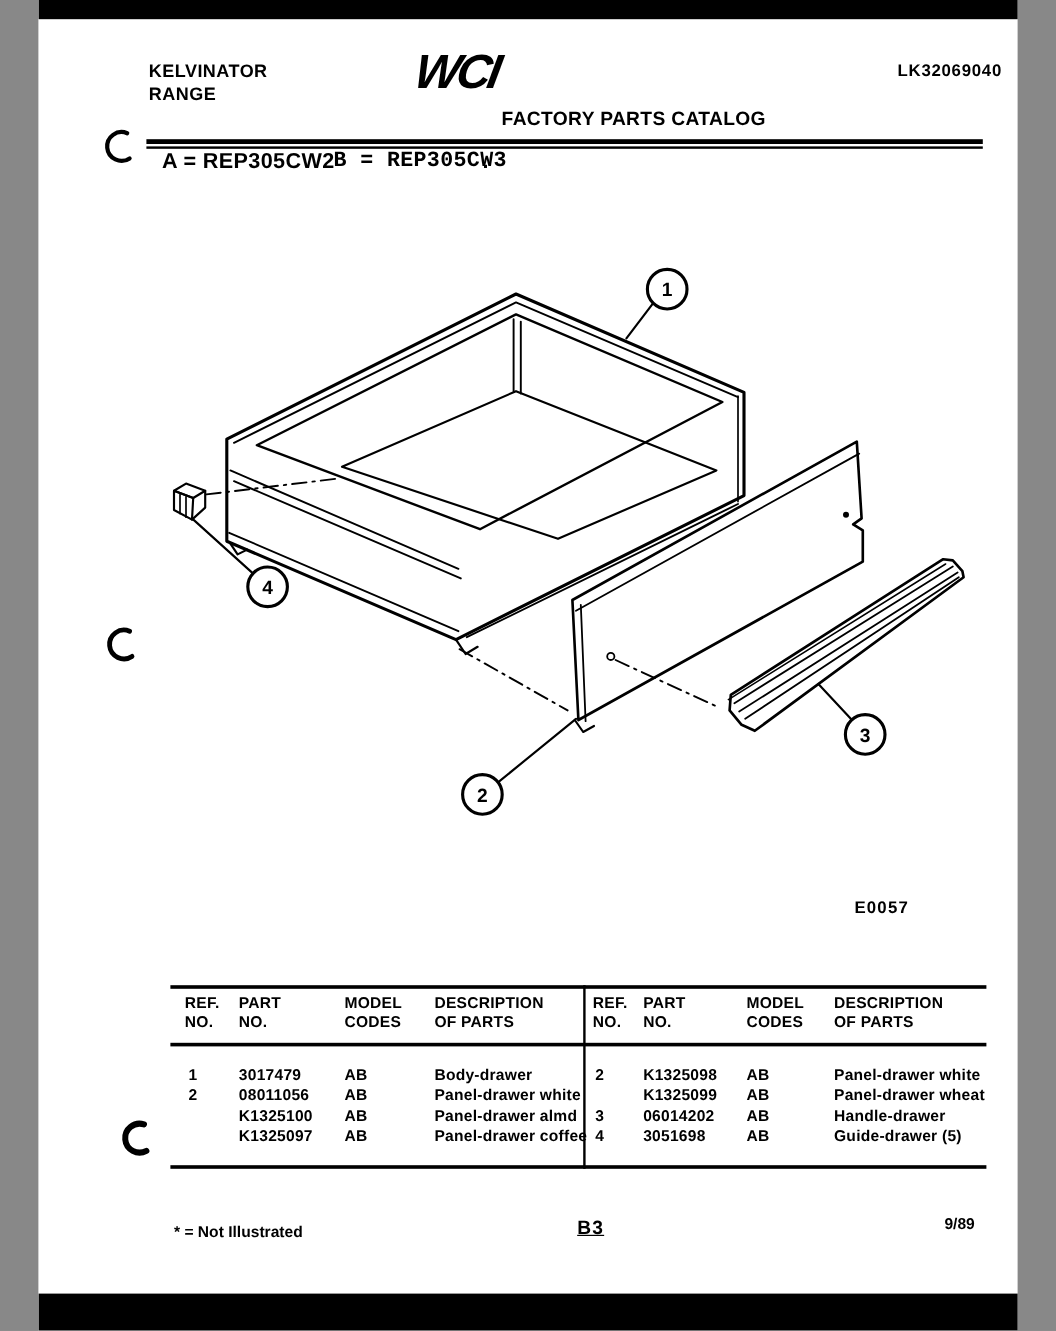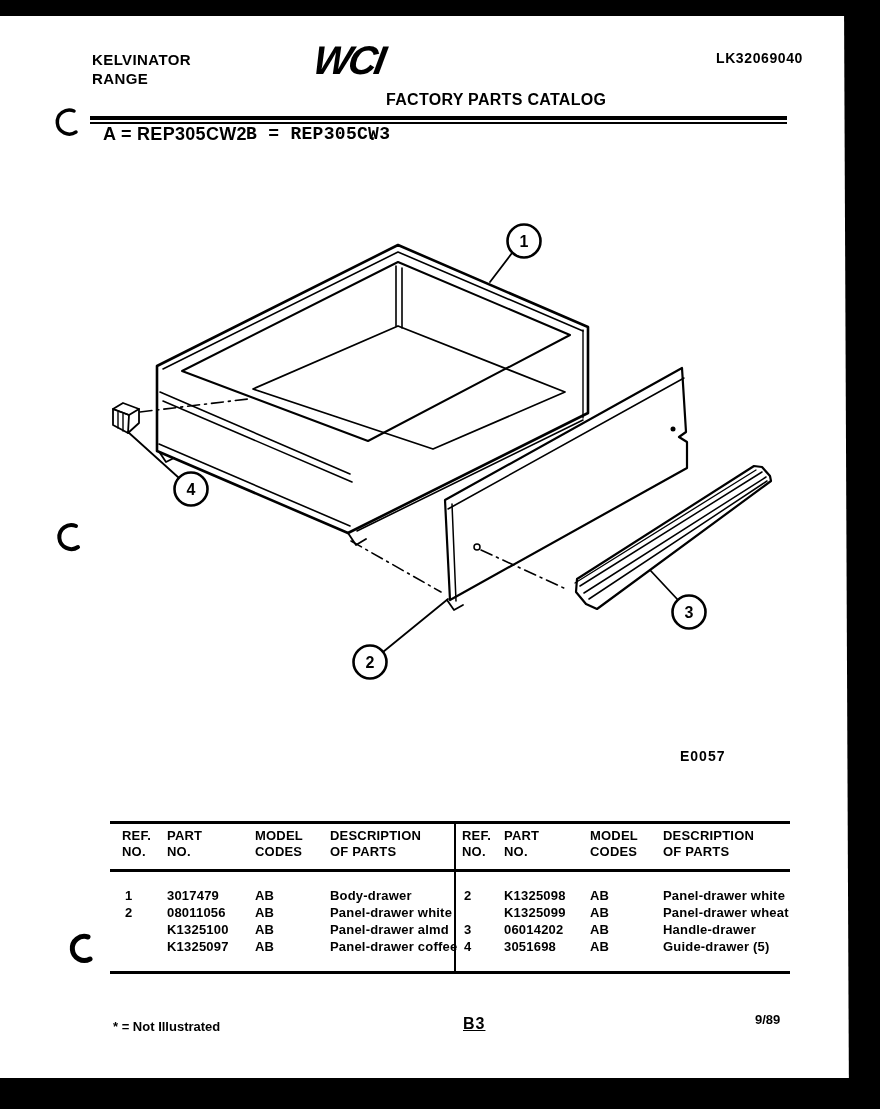--- a/index.html
+++ b/index.html
@@ -1,35 +1,35 @@
 <!DOCTYPE html>
 <html><head>
 <meta charset="utf-8">
 <style>
   html,body{margin:0;padding:0;background:#888;}
   .page{
-    position:relative; width:880px; height:1109px; margin:0 auto;
+    position:relative; width:816px; height:1109px; margin:0 auto;
     background:#fff; color:#000; overflow:hidden;
     font-family:"Liberation Sans", sans-serif; font-weight:700;
   }
   .abs{position:absolute;}
   
   .bar{position:absolute; background:#000;}
   
   .brand{left:92px; top:50px; font-size:15px; line-height:19px; letter-spacing:.4px;}
   .logo{left:314px; top:38px; font-size:40px; font-style:italic; letter-spacing:-3px;
         transform:skewX(-10deg);}
   .cat-title{left:386px; top:55px; font-size:16px; letter-spacing:.3px;margin-top:36px;}
   .pubnum{left:688px; top:50px; font-size:14px; letter-spacing:.6px;padding-left:28px;}
   .rule{position:absolute; background:#000;}
   .models{top:124px; font-size:18px; letter-spacing:.3px;}
   
   .figcode{left:680px; top:748px; font-size:14px; letter-spacing:1px;}
   .footnote{left:113px; top:1019px; font-size:13px;text-align:center;}
-  .pagenum{left:463px; top:1015px; font-size:16px; letter-spacing:1px;text-decoration:underline;}
+  .pagenum{left:449px; top:1015px; font-size:16px; letter-spacing:1px;text-decoration:underline;}
   .datecode{left:755px; top:1012px; font-size:13px;}
   
   .ptable{position:absolute; top:828px; display:grid; font-size:13px; line-height:16px; letter-spacing:.2px;}
   .ptable .hcell{height:60px;}
   .ptable .cell{height:17px; white-space:nowrap;}
   svg text{font-family:"Liberation Sans",sans-serif; font-weight:700;}
 </style>
 </head>
 <body>
 

